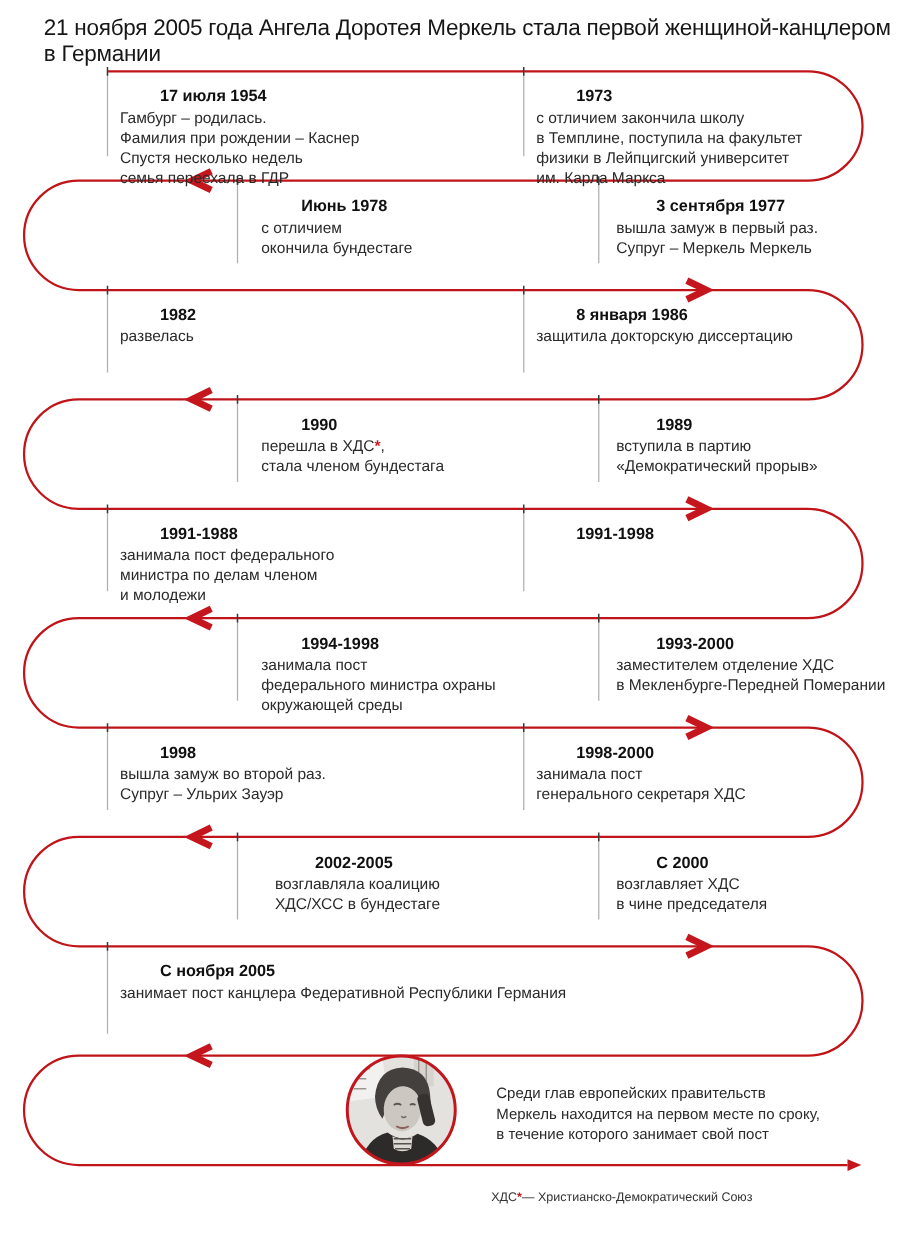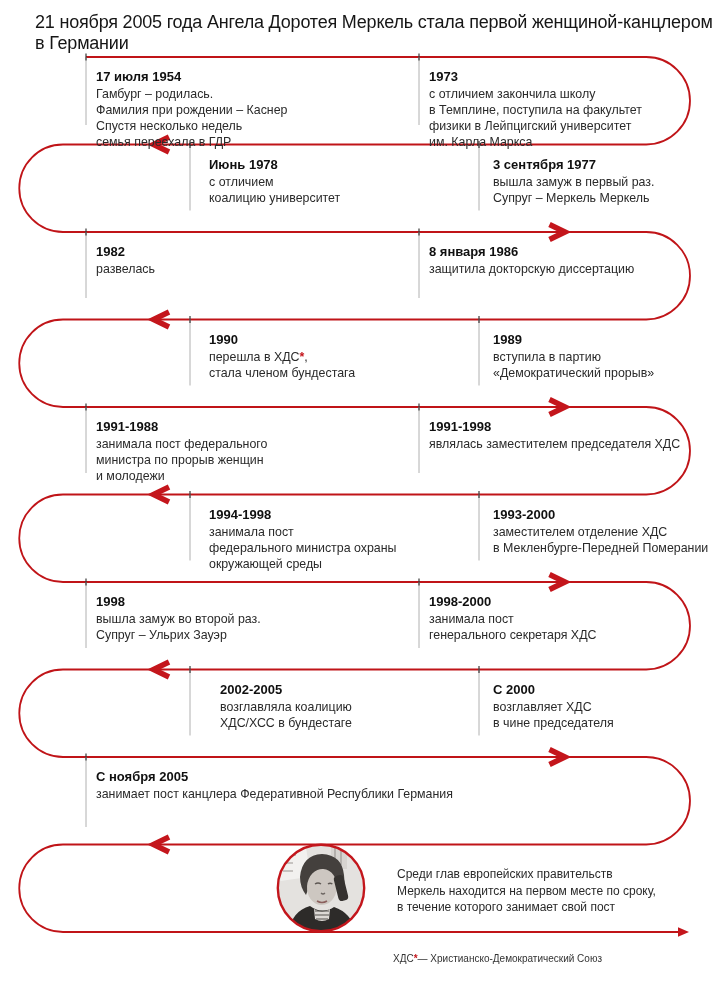--- a/index.html
+++ b/index.html
@@ -2,21 +2,21 @@
 <html lang="ru"><head>
 <meta charset="utf-8">
 <style>
   html,body{margin:0;padding:0;background:#ffffff;}
   #stage{position:relative;width:718px;height:987px;background:#fff;overflow:hidden;
          font-family:"Liberation Sans","DejaVu Sans",sans-serif;color:#2a2a2a;}
   #page-title{position:absolute;left:19px;top:12px;width:690px;
               font-size:18px;letter-spacing:-0.2px;color:#161616;margin-left:16px;}
   svg.layer{position:absolute;left:0;top:0;}
   .ev{position:absolute;font-size:12.4px;line-height:16px;color:#2a2a2a;white-space:nowrap;}
-  .ev-date{font-weight:bold;font-size:13px;color:#101010;margin-bottom:1px;}
+  .ev-date{font-weight:bold;font-size:13px;color:#101010;margin-bottom:1px;margin-left:32px;}
   .ev-line:empty{display:none;}
   .star{color:#c4161c;font-weight:bold;}
   .e0{left:96px;top:69px}   .e1{left:429px;top:69px}
   .e2{left:209px;top:157px} .e3{left:493px;top:157px}
   .e4{left:96px;top:244px}  .e5{left:429px;top:244px}
   .e6{left:209px;top:332px} .e7{left:493px;top:332px}
   .e8{left:96px;top:419px}  .e9{left:429px;top:419px}
   .e10{left:209px;top:507px}.e11{left:493px;top:507px}
   .e12{left:96px;top:594px} .e13{left:429px;top:594px}
   .e14{left:220px;top:682px}.e15{left:493px;top:682px}
@@ -84,21 +84,21 @@
   <div class="ev e1">
     <div class="ev-date">1973</div>
     <div class="ev-line">с отличием закончила школу</div>
     <div class="ev-line">в Темплине, поступила на факультет</div>
     <div class="ev-line">физики в Лейпцигский университет</div>
     <div class="ev-line">им. Карла Маркса</div>
   </div>
   <div class="ev e2">
     <div class="ev-date">Июнь 1978</div>
     <div class="ev-line">с отличием</div>
-    <div class="ev-line">коалицию университет</div>
+    <div class="ev-line">окончила бундестаге</div>
   </div>
   <div class="ev e3">
     <div class="ev-date">3 сентября 1977</div>
     <div class="ev-line">вышла замуж в первый раз.</div>
     <div class="ev-line">Супруг – Меркель Меркель</div>
   </div>
   <div class="ev e4">
     <div class="ev-date">1982</div>
     <div class="ev-line">развелась</div>
   </div>
@@ -112,26 +112,25 @@
     <div class="ev-line">стала членом бундестага</div>
   </div>
   <div class="ev e7">
     <div class="ev-date">1989</div>
     <div class="ev-line">вступила в партию</div>
     <div class="ev-line">«Демократический прорыв»</div>
   </div>
   <div class="ev e8">
     <div class="ev-date">1991-1988</div>
     <div class="ev-line">занимала пост федерального</div>
-    <div class="ev-line">министра по прорыв женщин</div>
+    <div class="ev-line">министра по делам членом</div>
     <div class="ev-line">и молодежи</div>
   </div>
   <div class="ev e9">
     <div class="ev-date">1991-1998</div>
-    <div class="ev-line">являлась заместителем председателя ХДС</div>
   </div>
   <div class="ev e10">
     <div class="ev-date">1994-1998</div>
     <div class="ev-line">занимала пост</div>
     <div class="ev-line">федерального министра охраны</div>
     <div class="ev-line">окружающей среды</div>
   </div>
   <div class="ev e11">
     <div class="ev-date">1993-2000</div>
     <div class="ev-line">заместителем отделение ХДС</div>

